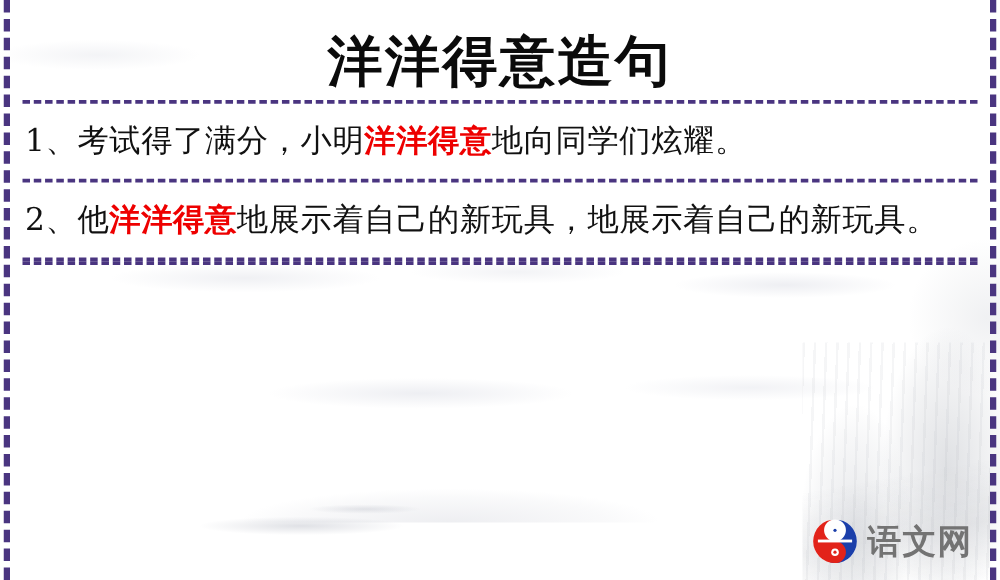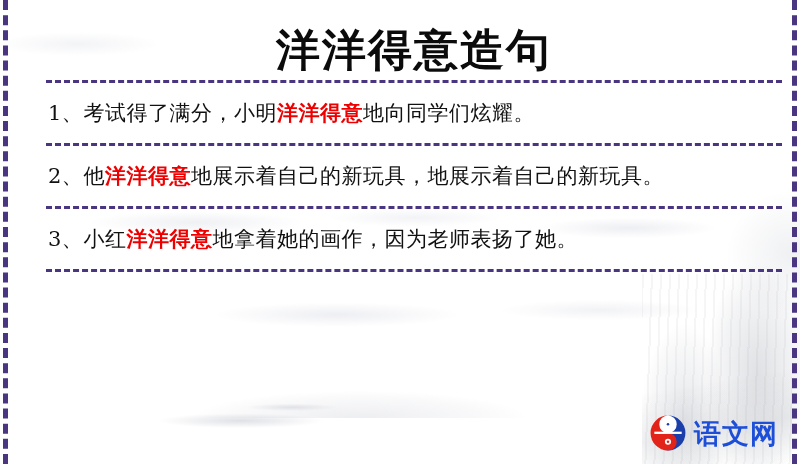--- a/index.html
+++ b/index.html
@@ -119,21 +119,20 @@
   .edge-rule.left  { left: 3px; }
   .edge-rule.right { right: 3px; }
 
   
   .content {
     position: relative;
     z-index: 2;
     padding: 0 14px;
     box-sizing: border-box;
     height: 100%;
-    margin-left: 28px;
   }
 
   .title {
     text-align: center;
     font-family: "DejaVu Serif", "Liberation Serif", serif;
     font-weight: bold;
     font-size: 44px;
     letter-spacing: 2px;
     color: #0b0b0b;
     line-height: 1;
@@ -143,21 +142,21 @@
   }
 
   .divider {
     height: 0;
     border-top: 3px dashed #4a3580;
     margin: 0 4px;
   }
 
   .sentence {
     font-family: "DejaVu Serif", "Liberation Serif", serif;
-    font-size: 21px;
+    font-size: 25px;
     line-height: 42px;
     color: #111111;
     padding: 9px 4px 9px 6px;
     letter-spacing: 0.5px;
     word-break: break-all;
   }
   .sentence .idiom {
     color: #ee0000;
     font-weight: bold;
   }
@@ -176,21 +175,21 @@
   }
   .logo-mark {
     width: 38px;
     height: 38px;
     flex: 0 0 auto;
   }
   .logo-text {
     font-family: "DejaVu Sans", "Liberation Sans", sans-serif;
     font-weight: bold;
     font-size: 27px;
-    color: #1d4ed8;
+    color: #737373;
     letter-spacing: 1px;
     line-height: 1;
   }
 </style>
 </head>
 <body>
 
 <div id="page">
 
   <div class="watermark-layer">
@@ -218,23 +217,20 @@
     </div>
 
     <div class="divider"></div>
 
     <div class="sentence">
       <span>2、</span><span>他</span><span class="idiom">洋洋得意</span><span>地展示着自己的新玩具，地展示着自己的新玩具。</span>
     </div>
 
     <div class="divider"></div>
 
-    <div class="sentence">
-      <span>3、</span><span>小红</span><span class="idiom">洋洋得意</span><span>地拿着她的画作，因为老师表扬了她。</span>
-    </div>
 
     <div class="divider"></div>
 
   </div>
 
   <div class="logo">
     <span class="logo-mark">
       <svg viewBox="0 0 100 100" width="38" height="38" aria-hidden="true">
         <circle cx="50" cy="50" r="46" fill="#ffffff"></circle>
         <path d="M50 4 A46 46 0 0 1 50 96 A23 23 0 0 1 50 50 A23 23 0 0 0 50 4 Z" fill="#1b3faa"></path>

